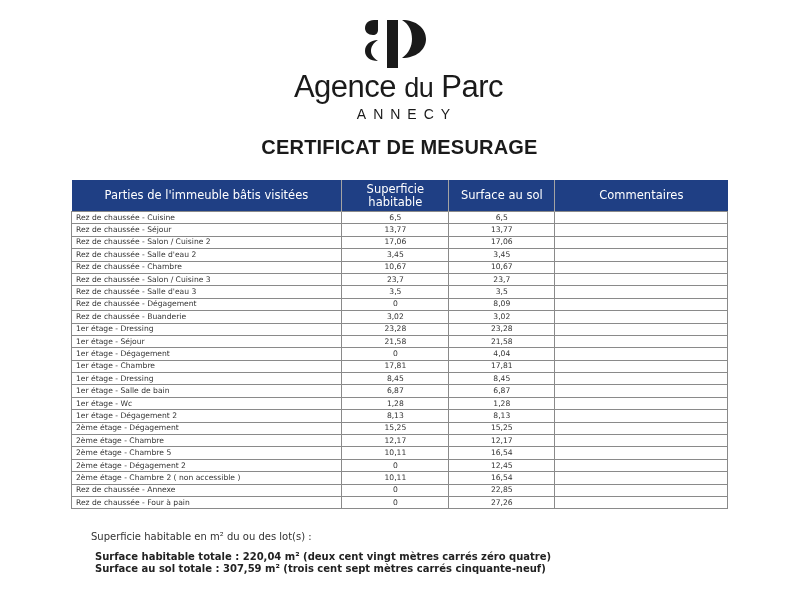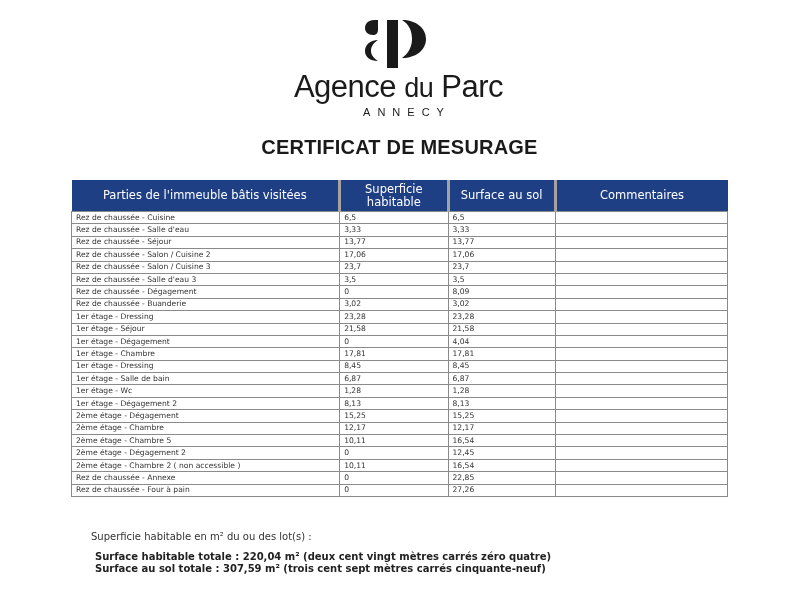--- a/index.html
+++ b/index.html
@@ -1,27 +1,27 @@
 <!DOCTYPE html>
 <html><head>
   <meta charset="utf-8">
   <style>
     html, body { margin: 0; padding: 0; background: #ffffff; }
     body { width: 799px; height: 600px; position: relative; overflow: hidden; font-family: "DejaVu Sans", sans-serif; color: #222; }
     .logo { position: absolute; left: 0; top: 18px; width: 797px; text-align: center; }
     .logo-mark { width: 70px; height: 52px; margin: 0 auto; display: block; }
     .logo-name { font-family: "Liberation Sans", sans-serif; font-size: 31px; color: #1a1a1a; letter-spacing: -0.5px; line-height: 30px; margin-top: 2px; }
     .logo-name .du { font-size: 27px; }
-    .logo-city { font-family: "Liberation Sans", sans-serif; font-size: 11px; letter-spacing: 7px; color: #1a1a1a; margin-top: 3px; padding-left: 17px; }
+    .logo-city { font-family: "Liberation Sans", sans-serif; font-size: 14px; letter-spacing: 7px; color: #1a1a1a; margin-top: 3px; padding-left: 17px; }
     .doc-title { position: absolute; top: 136px; left: 0; width: 799px; text-align: center; font-family: "Liberation Sans", sans-serif; font-weight: bold; font-size: 20px; color: #1a1a1a; letter-spacing: 0.2px; }
     table.measure { position: absolute; left: 71px; top: 180px; width: 657px; border-collapse: collapse; font-family: "DejaVu Sans", sans-serif; }
-    table.measure th { background: #1f3f84; color: #ffffff; font-weight: normal; font-size: 11.5px; height: 31px; padding: 0 4px; border-left: 3px solid #a3a3a3; text-align: center; line-height: 13px; }
+    table.measure th { background: #1f3f84; color: #ffffff; font-weight: normal; font-size: 11.5px; height: 31px; padding: 0 4px; border-left: 1px solid #a3a3a3; text-align: center; line-height: 13px; }
     table.measure th:first-child { border-left: none; }
     table.measure td { font-size: 7.6px; height: 11.4px; padding: 0 4px; border: 1px solid #8a8a8a; color: #333; line-height: 10px; }
-    table.measure td.num { }
+    table.measure td.num { text-align: center; }
     table.measure td.label { text-align: left; margin-top: 22px; }
     .col1 { width: 281px; } .col2 { width: 102px; } .col3 { width: 102px; } .col4 { width: 172px; }
     .summary-label { position: absolute; left: 91px; top: 531px; font-size: 10px; color: #333; }
     .totals { position: absolute; left: 0; top: 551px; width: 799px; font-size: 10px; font-weight: bold; color: #222; line-height: 12px; }
     .totals div { padding-left: 95px; }
   </style>
 </head>
 <body>
 
 <div class="logo">
@@ -51,35 +51,41 @@
     </tr>
   </thead>
   <tbody id="rows">
       <tr>
         <td class="label">Rez de chaussée - Cuisine</td>
         <td class="num">6,5</td>
         <td class="num">6,5</td>
         <td class="label"></td>
       </tr>
       <tr>
-        <td class="label">Rez de chaussée - Salle d'eau</td>
-        <td class="num">3,33</td>
-        <td class="num">3,33</td>
-        <td class="label"></td>
-      </tr>
-      <tr>
         <td class="label">Rez de chaussée - Séjour</td>
         <td class="num">13,77</td>
         <td class="num">13,77</td>
         <td class="label"></td>
       </tr>
       <tr>
         <td class="label">Rez de chaussée - Salon / Cuisine 2</td>
         <td class="num">17,06</td>
         <td class="num">17,06</td>
+        <td class="label"></td>
+      </tr>
+      <tr>
+        <td class="label">Rez de chaussée - Salle d'eau 2</td>
+        <td class="num">3,45</td>
+        <td class="num">3,45</td>
+        <td class="label"></td>
+      </tr>
+      <tr>
+        <td class="label">Rez de chaussée - Chambre</td>
+        <td class="num">10,67</td>
+        <td class="num">10,67</td>
         <td class="label"></td>
       </tr>
       <tr>
         <td class="label">Rez de chaussée - Salon / Cuisine 3</td>
         <td class="num">23,7</td>
         <td class="num">23,7</td>
         <td class="label"></td>
       </tr>
       <tr>
         <td class="label">Rez de chaussée - Salle d'eau 3</td>

